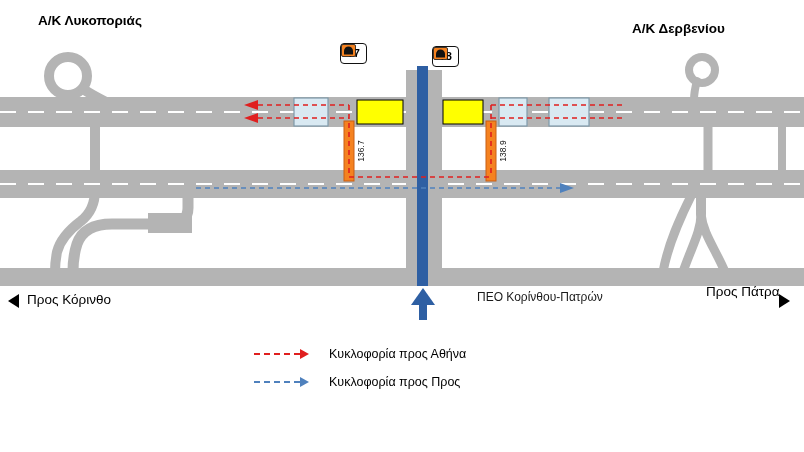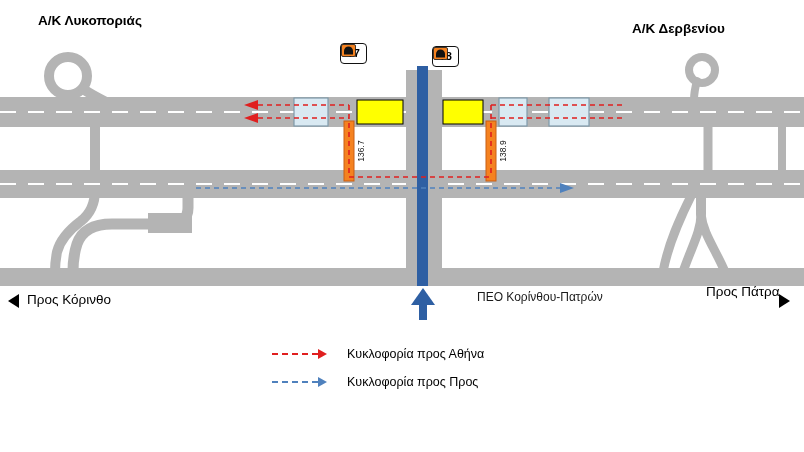--- a/index.html
+++ b/index.html
@@ -18,21 +18,21 @@
   }
   .tri-left{position:absolute;width:0;height:0;
     border-top:7px solid transparent;border-bottom:7px solid transparent;border-right:11px solid #000;}
   .tri-right{position:absolute;width:0;height:0;
     border-top:7px solid transparent;border-bottom:7px solid transparent;border-left:11px solid #000;}
   .badge{
     position:absolute;display:flex;align-items:center;gap:4px;
     background:#fff;border:1.4px solid #111;border-radius:4px;padding:2px 6px;height:15px;
   }
   .badge .tname{font-size:11px;font-weight:bold;line-height:1;}
-  .legend{position:absolute;left:272px;top:340px;}
+  .legend{position:absolute;left:254px;top:340px;}
   .legend-row{display:flex;align-items:center;height:28px;}
   .sym{width:62px;display:flex;align-items:center;}
   .dash{flex:0 0 46px;height:0;border-top:2px dashed #e01f1f;}
   .dash.blue{border-top-color:#4f81bd;}
   .tri{width:0;height:0;border-top:5px solid transparent;border-bottom:5px solid transparent;border-left:9px solid #e01f1f;}
   .tri.blue{border-left-color:#4f81bd;}
   .box{width:40px;height:15px;background:#ffff00;border:1px solid #000;box-sizing:border-box;}
   .box.lc{background:#d9e9f2;border:1px solid #7f9aaa;}
   .legend-label{font-size:12.5px;margin-left:13px;}
 </style>

